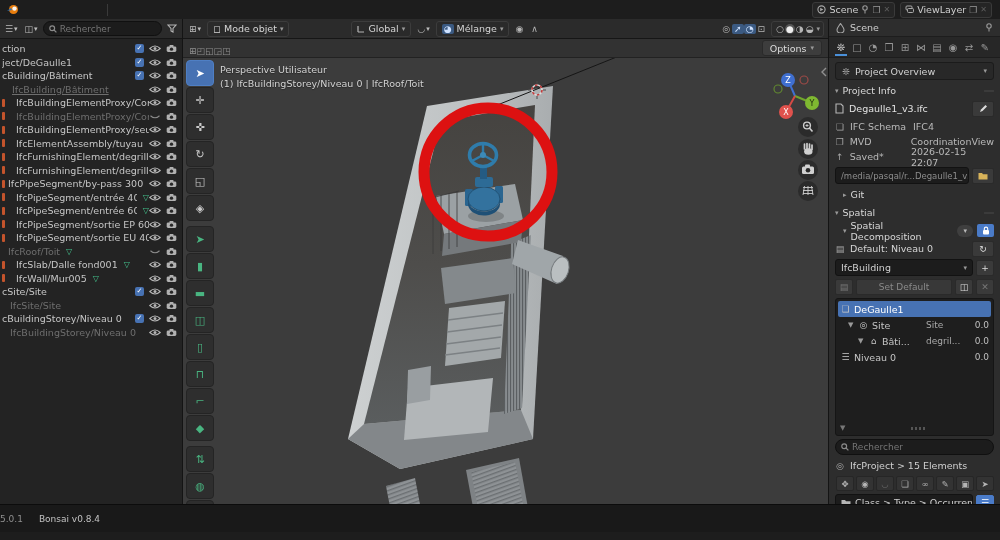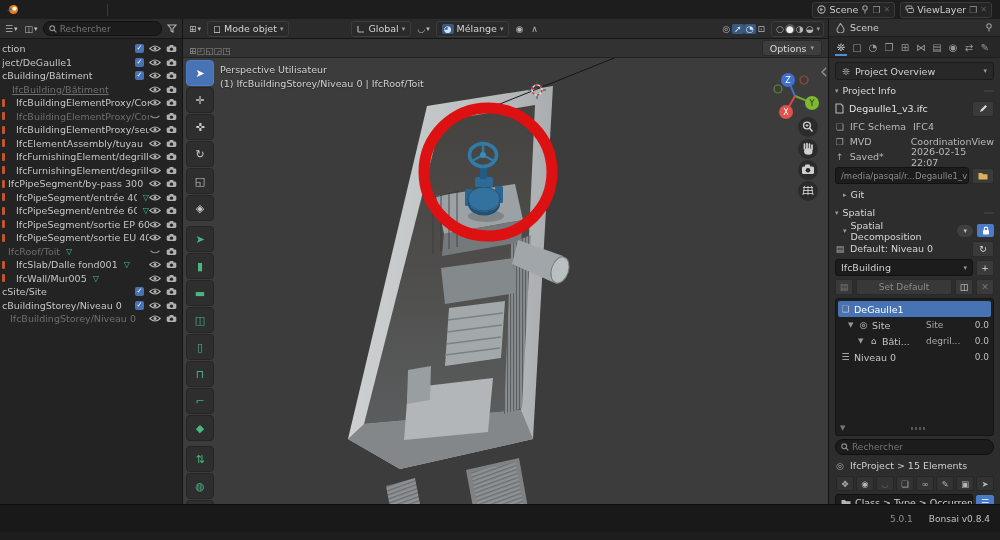--- a/index.html
+++ b/index.html
@@ -16,21 +16,21 @@
   #topbar .menu{padding:0 8px;color:#d3d3d3;}
   #topbar .ws{padding:0 9px;color:#ababab;}
   .vsep{width:1px;height:12px;background:#3a3a3a;margin:0 4px;}
   .selblock{display:flex;align-items:center;gap:3px;background:#252525;border:1px solid #3a3a3a;
             border-radius:3px;height:14px;padding:0 4px;margin-right:5px;font-size:9.5px;color:#cfcfcf;}
   .miniglyph{color:#9a9a9a;font-size:9px;}
   .dimx{color:#5c5c5c;font-size:8px;}
 
   
   #statusbar{position:absolute;left:0;top:504px;width:1000px;height:28px;background:#191919;
-             border-top:1px solid #0c0c0c;display:flex;align-items:center;justify-content:flex-end;
+             border-top:1px solid #0c0c0c;display:flex;align-items:center;justify-content:flex-start;
              gap:16px;padding-right:10px;box-sizing:border-box;font-size:9px;}
   #statusbar .ver{color:#8f8f8f;} #statusbar .addon{color:#c2c2c2;}
 
   
   #outliner{position:absolute;left:0;top:19px;width:183px;height:509px;background:#232323;
             border-right:1px solid #141414;box-sizing:border-box;}
   #outliner-header{height:19px;background:#2b2b2b;border-bottom:1px solid #161616;
                    display:flex;align-items:center;gap:3px;padding:0 3px;}
   .hbtn{display:flex;align-items:center;gap:1px;color:#bdbdbd;font-size:9px;padding:1px 2px;border-radius:2px;}
   .searchpill{display:flex;align-items:center;gap:3px;background:#1c1c1c;border:1px solid #101010;
@@ -602,20 +602,42 @@
 
             <span>
               <svg width="11" height="9" viewBox="0 0 16 12">
                 <rect x="5" y="1" width="6" height="3" rx="1" fill="#b0b0b0"></rect>
                 <rect x="1" y="3" width="14" height="8" rx="2" fill="#b0b0b0"></rect>
                 <circle cx="8" cy="7" r="2.4" fill="#262626"></circle>
               </svg>
             </span>
           </span>
         </div>
+        <div class="orow gray">
+
+          <span class="olabel" style="margin-left: 8px;">IfcSite/Site</span>
+
+          <span class="oright">
+
+            <span>
+              <svg width="12" height="9" viewBox="0 0 16 10">
+                <path d="M1 5 Q8 -1.5 15 5 Q8 11.5 1 5 Z" fill="none" stroke="#b4b4b4" stroke-width="1.4"></path>
+                <circle cx="8" cy="5" r="2" fill="#b4b4b4"></circle>
+              </svg>
+            </span>
+
+            <span>
+              <svg width="11" height="9" viewBox="0 0 16 12">
+                <rect x="5" y="1" width="6" height="3" rx="1" fill="#b0b0b0"></rect>
+                <rect x="1" y="3" width="14" height="8" rx="2" fill="#b0b0b0"></rect>
+                <circle cx="8" cy="7" r="2.4" fill="#262626"></circle>
+              </svg>
+            </span>
+          </span>
+        </div>
         <div class="orow">
 
           <span class="olabel" style="margin-left: 0px;">cBuildingStorey/Niveau 0</span>
 
           <span class="oright">
             <span class="ocheck">✓</span>
             <span>
               <svg width="12" height="9" viewBox="0 0 16 10">
                 <path d="M1 5 Q8 -1.5 15 5 Q8 11.5 1 5 Z" fill="none" stroke="#b4b4b4" stroke-width="1.4"></path>
                 <circle cx="8" cy="5" r="2" fill="#b4b4b4"></circle>

